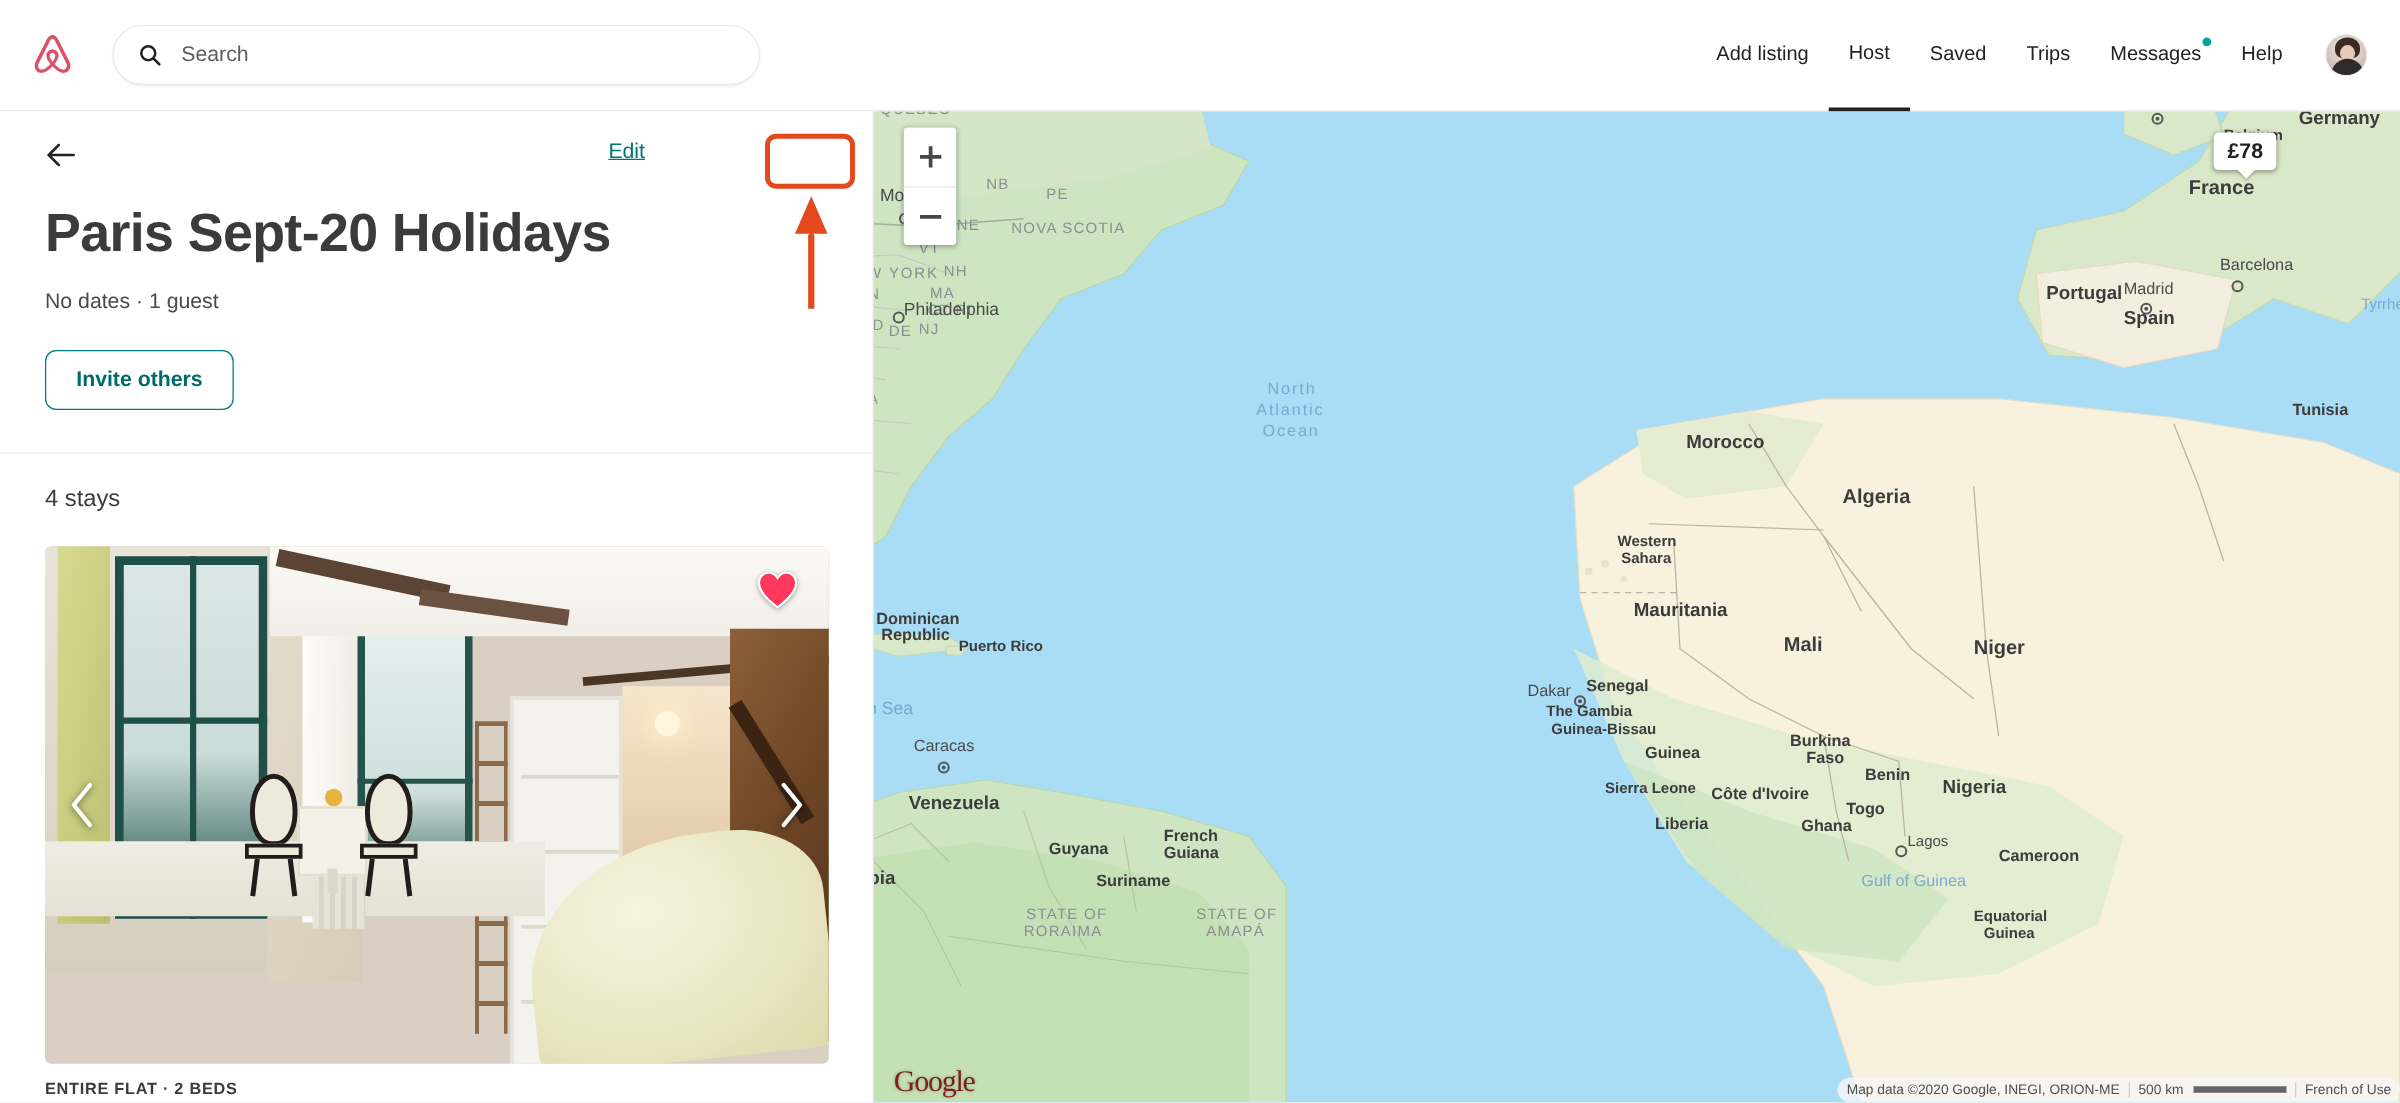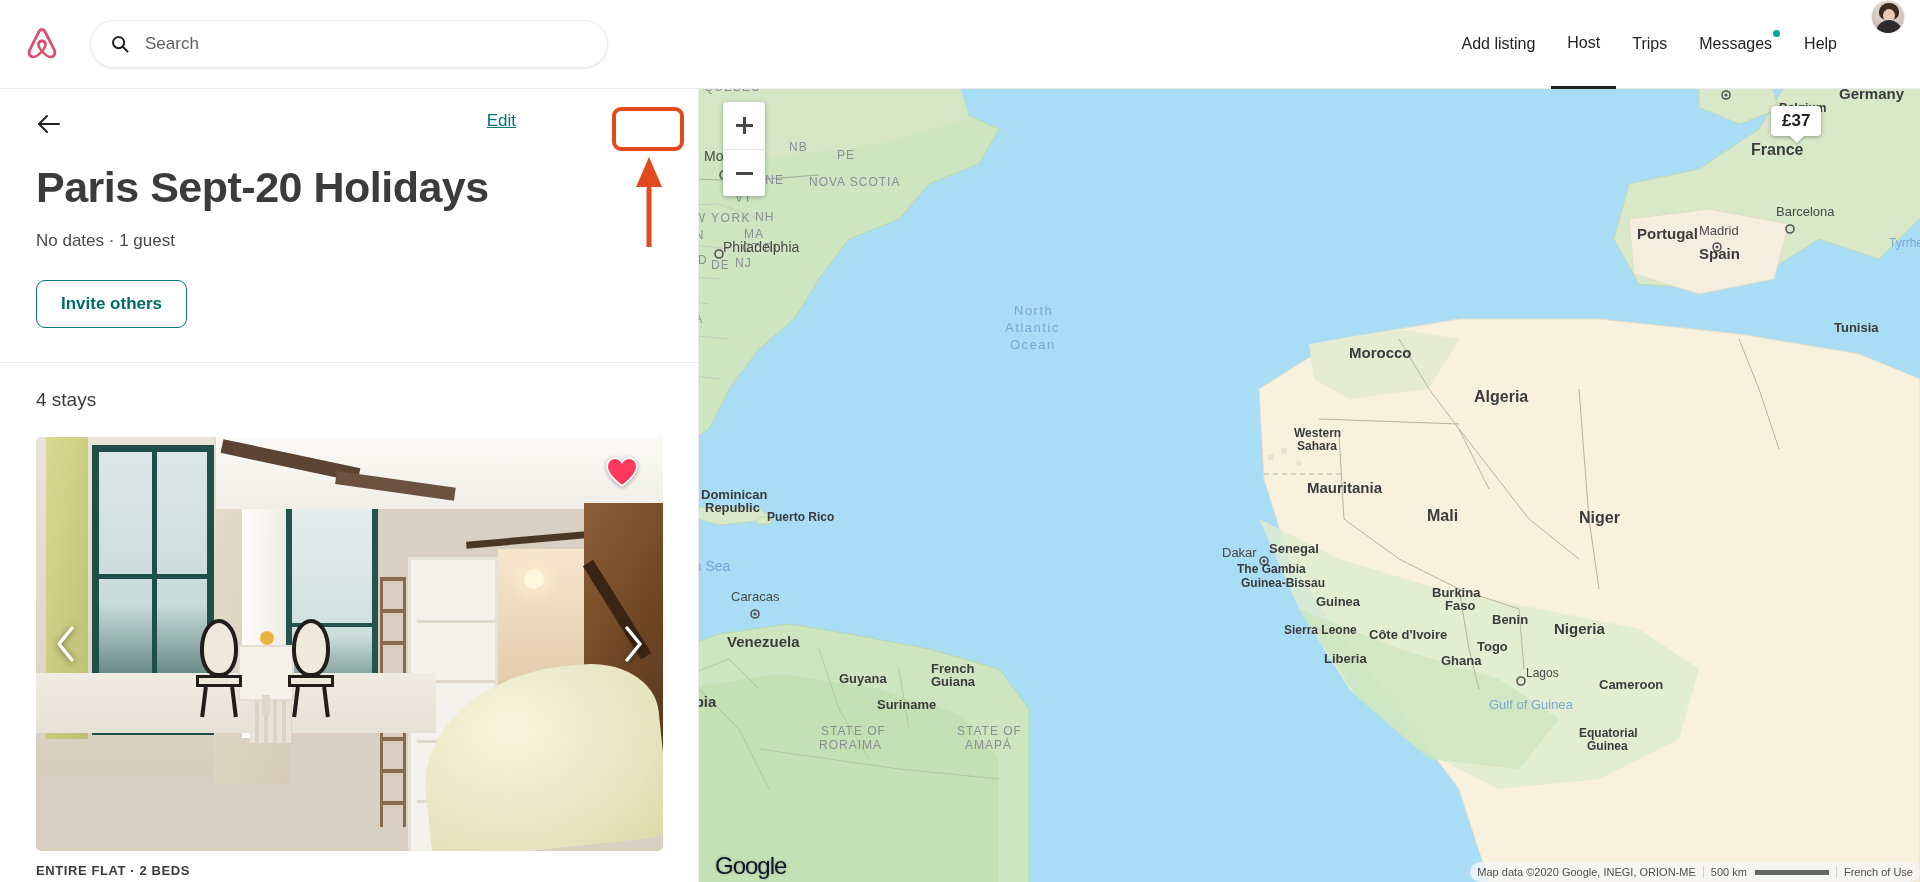--- a/index.html
+++ b/index.html
@@ -40,21 +40,21 @@
   }
   .search-icon { flex: 0 0 auto; width: 18px; height: 18px; margin-right: 16px; color: #222; }
   .search-input {
     border: none; outline: none; background: transparent;
     font-family: "Liberation Sans", sans-serif;
     font-size: 17px; color: #222;
     width: 100%;
   }
   .search-input::placeholder { color: #5e5e5e; }
 
-  .nav { margin-left: auto; display: flex; align-items: flex-start; padding-right: 15px; }
+  .nav { margin-left: auto; display: flex; align-items: center; padding-right: 26px; }
   .nav-item {
     position: relative;
     font-size: 16px; color: #222222;
     padding: 10px 16px;
     height: 89px;
     display: flex; align-items: center;
     white-space: nowrap;
     cursor: pointer;
   }
   .nav-item.active { border-bottom: 3px solid #222222; }
@@ -375,21 +375,21 @@
     width: 0; height: 0;
     border-left: 8px solid transparent;
     border-right: 8px solid transparent;
     border-top: 8px solid #fff;
     filter: drop-shadow(0 2px 1px rgba(0,0,0,.2));
   }
 
   .google-logo {
     position: absolute; left: 16px; bottom: 2px; z-index: 22;
     font-size: 24px; letter-spacing: -1px;
-    color: #0f172a; font-family: Liberation Sans, sans-serif;
+    color: #7f1d1d; font-family: Liberation Serif, serif;
     text-shadow: 0 0 3px rgba(0,0,0,.25);
     user-select: none;
   }
   .map-footer {
     position: absolute; right: 0; bottom: 0; z-index: 22;
     display: flex; align-items: center;
     height: 20px;
     background: rgba(245,245,245,.82);
     font-size: 11px; color: #4f4f4f; border-radius: 10px;
   }
@@ -425,20 +425,23 @@
       </span>
       <input class="search-input" type="text" placeholder="Search" style="">
     </div>
 
     <div class="nav">
       <div class="nav-item">
         <span>Add listing</span>
       </div>
       <div class="nav-item active">
         <span>Host</span>
+      </div>
+      <div class="nav-item">
+        <span>Saved</span>
       </div>
       <div class="nav-item">
         <span>Trips</span>
       </div>
       <div class="nav-item">
         <span>Messages</span>
         <span class="nav-dot"></span>
       </div>
       <div class="nav-item">
         <span>Help</span>
@@ -736,21 +739,21 @@
       <div class="map-ctl plus">
         <div class="bar-h"></div>
           <div class="bar-v"></div>
       </div>
       <div class="map-ctl">
         <div class="bar-h"></div>
       </div>
     </div>
 
     <div class="price-pin" id="pin0" style="left: 1072px; top: 17px;">
-      <div class="bubble">£37</div>
+      <div class="bubble">£78</div>
       <div class="tail"></div>
     </div>
 
     <div class="google-logo">Google</div>
 
     <div class="map-footer">
       <span class="seg">Map data ©2020 Google, INEGI, ORION-ME</span>
       <span class="seg">
         <span>500 km</span>
         <span class="scale-bar"></span>

